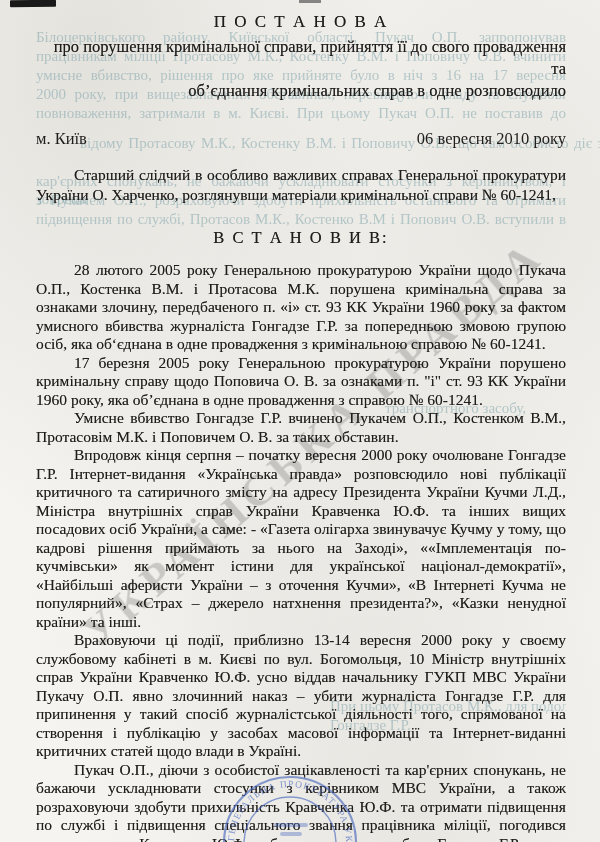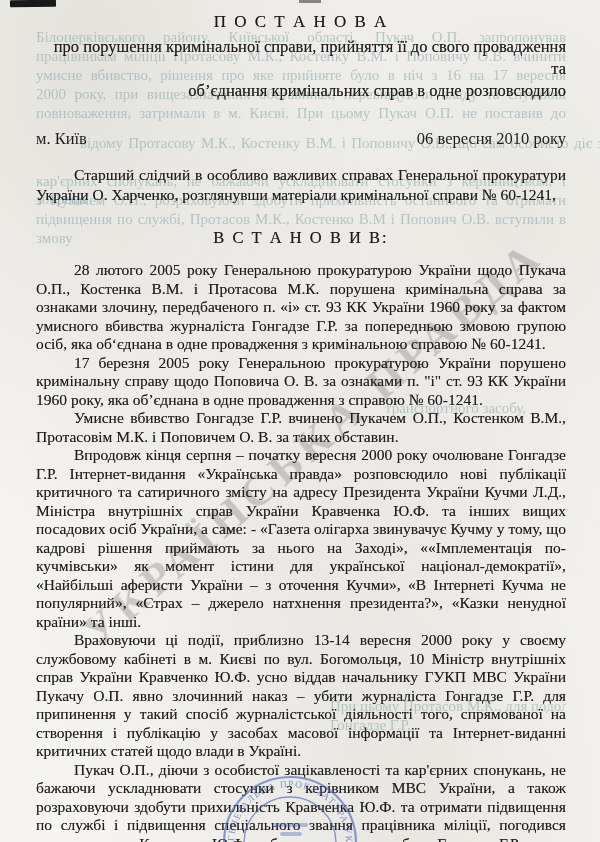--- a/index.html
+++ b/index.html
@@ -117,21 +117,20 @@
   <div class="ghost-layer" id="ghosts">
       <div class="ghost justify" style="top: 28px; color: rgb(127, 163, 171);">Білоцерківського району, Київської області, Пукач О.П. запропонував</div>
       <div class="ghost justify" style="top: 47px; color: rgb(127, 163, 171);">працівникам міліції Протасову М.К., Костенку В.М. і Поповичу О.В. вчинити</div>
       <div class="ghost justify" style="top: 66px; color: rgb(127, 163, 171);">умисне вбивство, рішення про яке прийняте було в ніч з 16 на 17 вересня</div>
       <div class="ghost justify" style="top: 85px; color: rgb(127, 163, 171);">2000 року, при вищезазначених обставинах, перевищуючи владу та службові</div>
       <div class="ghost justify" style="top: 104px; color: rgb(127, 163, 171);">повноваження, затримали в м. Києві. При цьому Пукач О.П. не поставив до</div>
       <div class="ghost justify" style="top: 134px; color: rgb(127, 163, 171); margin-left: 44px;">відому Протасову М.К., Костенку В.М. і Поповичу О.В., що сам особисто діє за</div>
       <div class="ghost justify" style="top: 172px; color: rgb(127, 163, 171);">кар'єрних спонукань, не бажаючи ускладнювати стосунки з керівництвом, і зокрема</div>
       <div class="ghost justify" style="top: 191px; color: rgb(127, 163, 171);">з Пукачем О.П., розраховуючи здобути прихильність останнього та отримати</div>
       <div class="ghost justify" style="top: 210px; color: rgb(127, 163, 171);">підвищення по службі, Протасов М.К., Костенко В.М і Попович О.В. вступили в</div>
-      <div class="ghost" style="top: 229px; left: 36px; right: 34px; color: rgb(127, 163, 171);">змову</div>
       <div class="ghost" style="top: 399px; left: 345px; right: 34px; color: rgb(127, 163, 171); text-align: center;">транспортного засобу,</div>
       <div class="ghost" style="top: 697px; left: 330px; right: 34px; color: rgb(127, 163, 171);">При цьому Протасов М.К., для подолання опору</div>
       <div class="ghost" style="top: 716px; left: 330px; right: 34px; color: rgb(127, 163, 171);">Гонгадзе Г.Р.</div>
     </div>
 
   <div class="watermark">УКРАЇНСЬКА ПРАВДА</div>
 
   <div class="content">
     <div class="doc-title">П О С Т А Н О В А</div>
     <div class="doc-subtitle">

